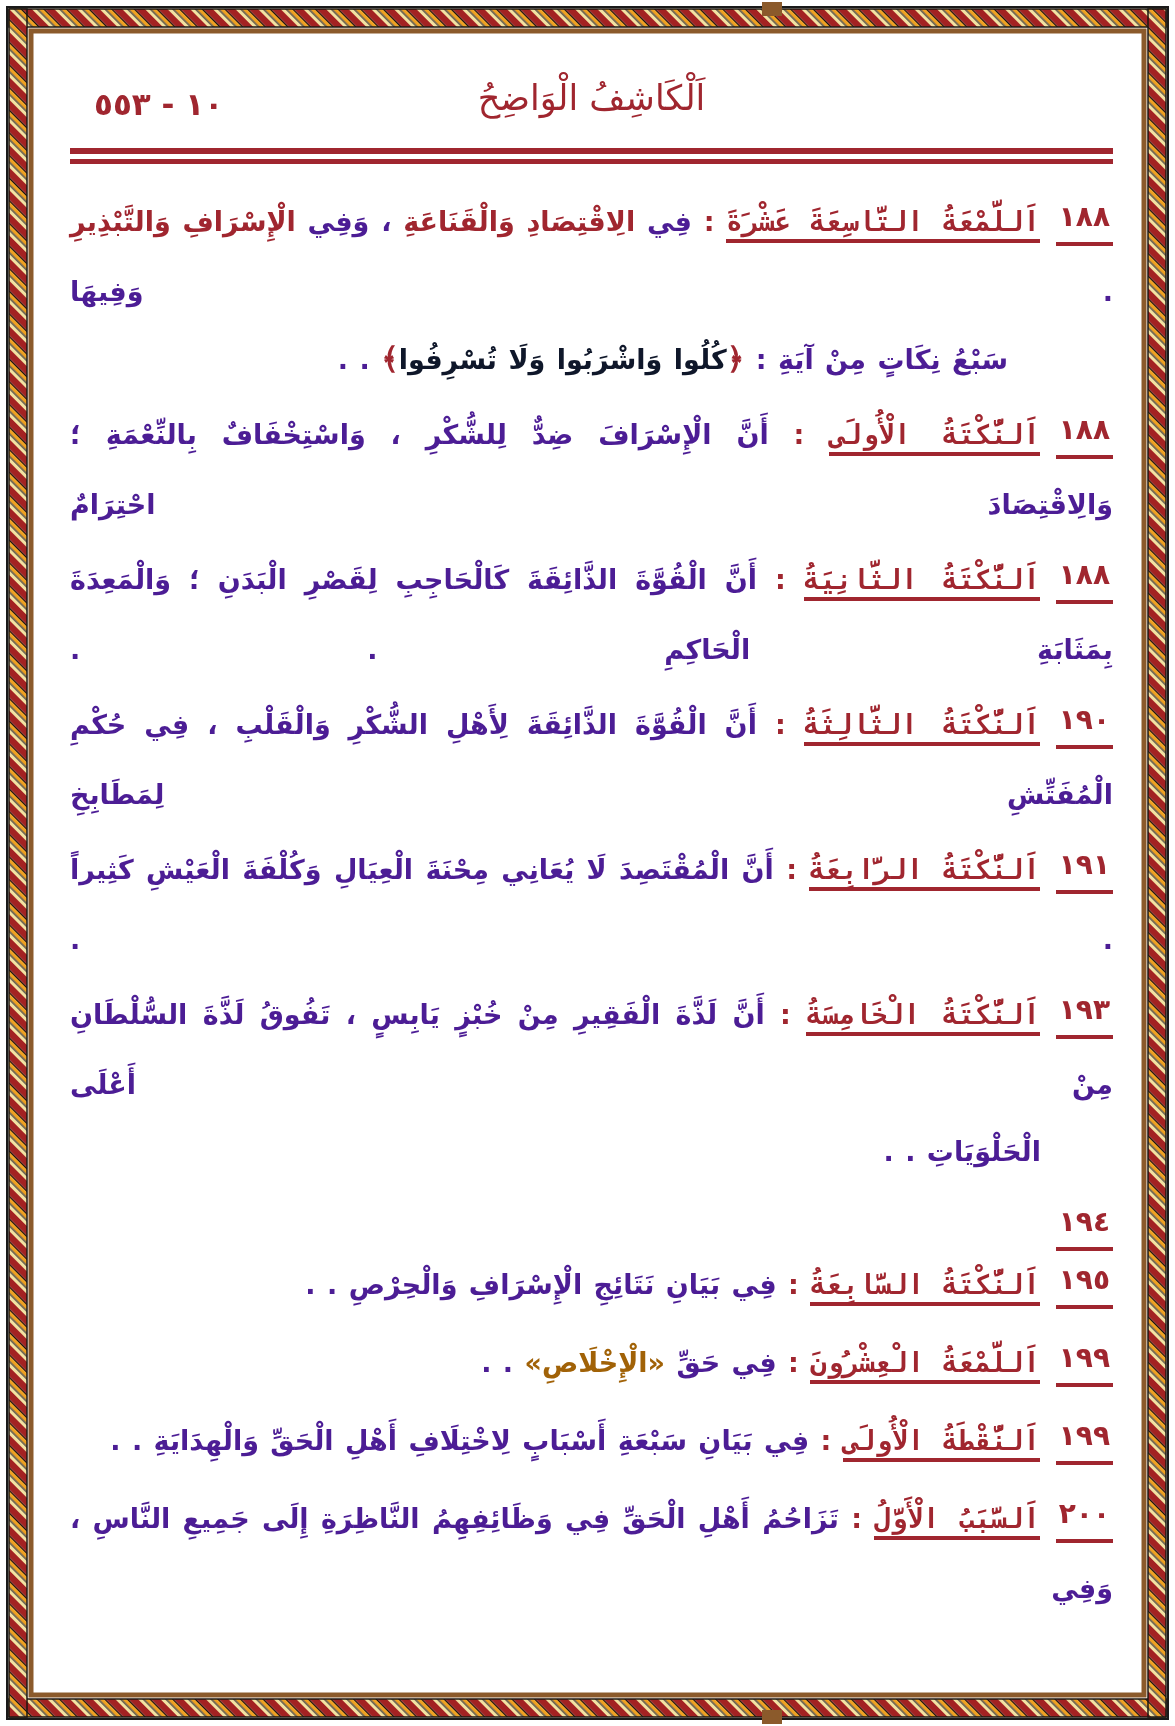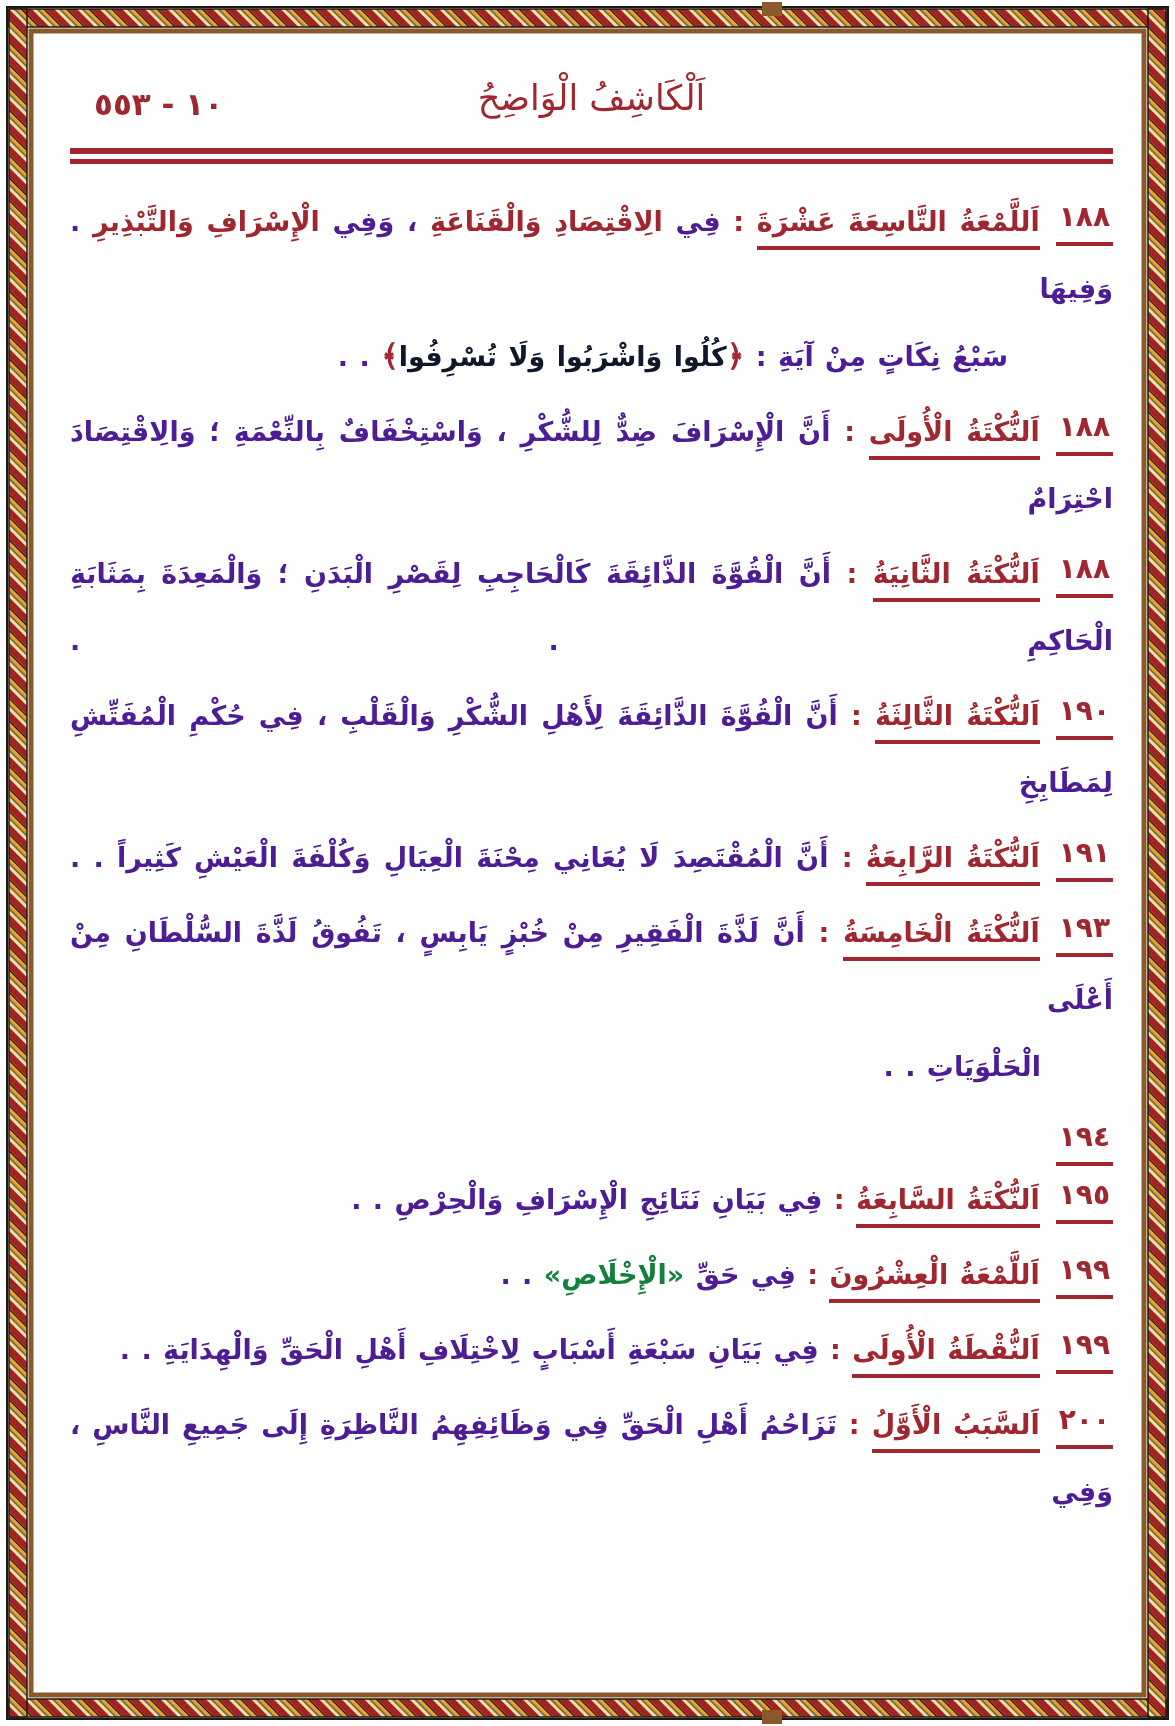--- a/index.html
+++ b/index.html
@@ -41,24 +41,24 @@
     border-bottom:4px solid #A0262F;
     line-height:normal;
   }
   .line{
     font-size:27px; font-weight:bold; line-height:67px; color:#111111;
     word-spacing:2px;
   }
   .line.j{text-align:justify; text-align-last:justify;}
   .line.r{text-align:right;}
   .line.l{text-align:left;}
-  .seg-head{color:#A0262F; border-bottom:4px solid #A0262F; padding-bottom:9px;}
+  .seg-head{color:#A0262F; border-bottom:4px solid #A0262F; font-family:Liberation Mono, monospace;}
   .seg-red{color:#A0262F;}
   .seg-black{color:#4c1d95;}
-  .seg-strong{color:#15803d;}
+  .seg-strong{color:#a16207;}
   .seg-blue{color:#0f172a;}
   .seg-bracket{color:#A0262F; font-size:30px;}
 </style>
 </head>
 <body>
 
 <div class="page">
 
   <svg class="frame" width="1175" height="1726" viewBox="0 0 1175 1726">
     <defs>

